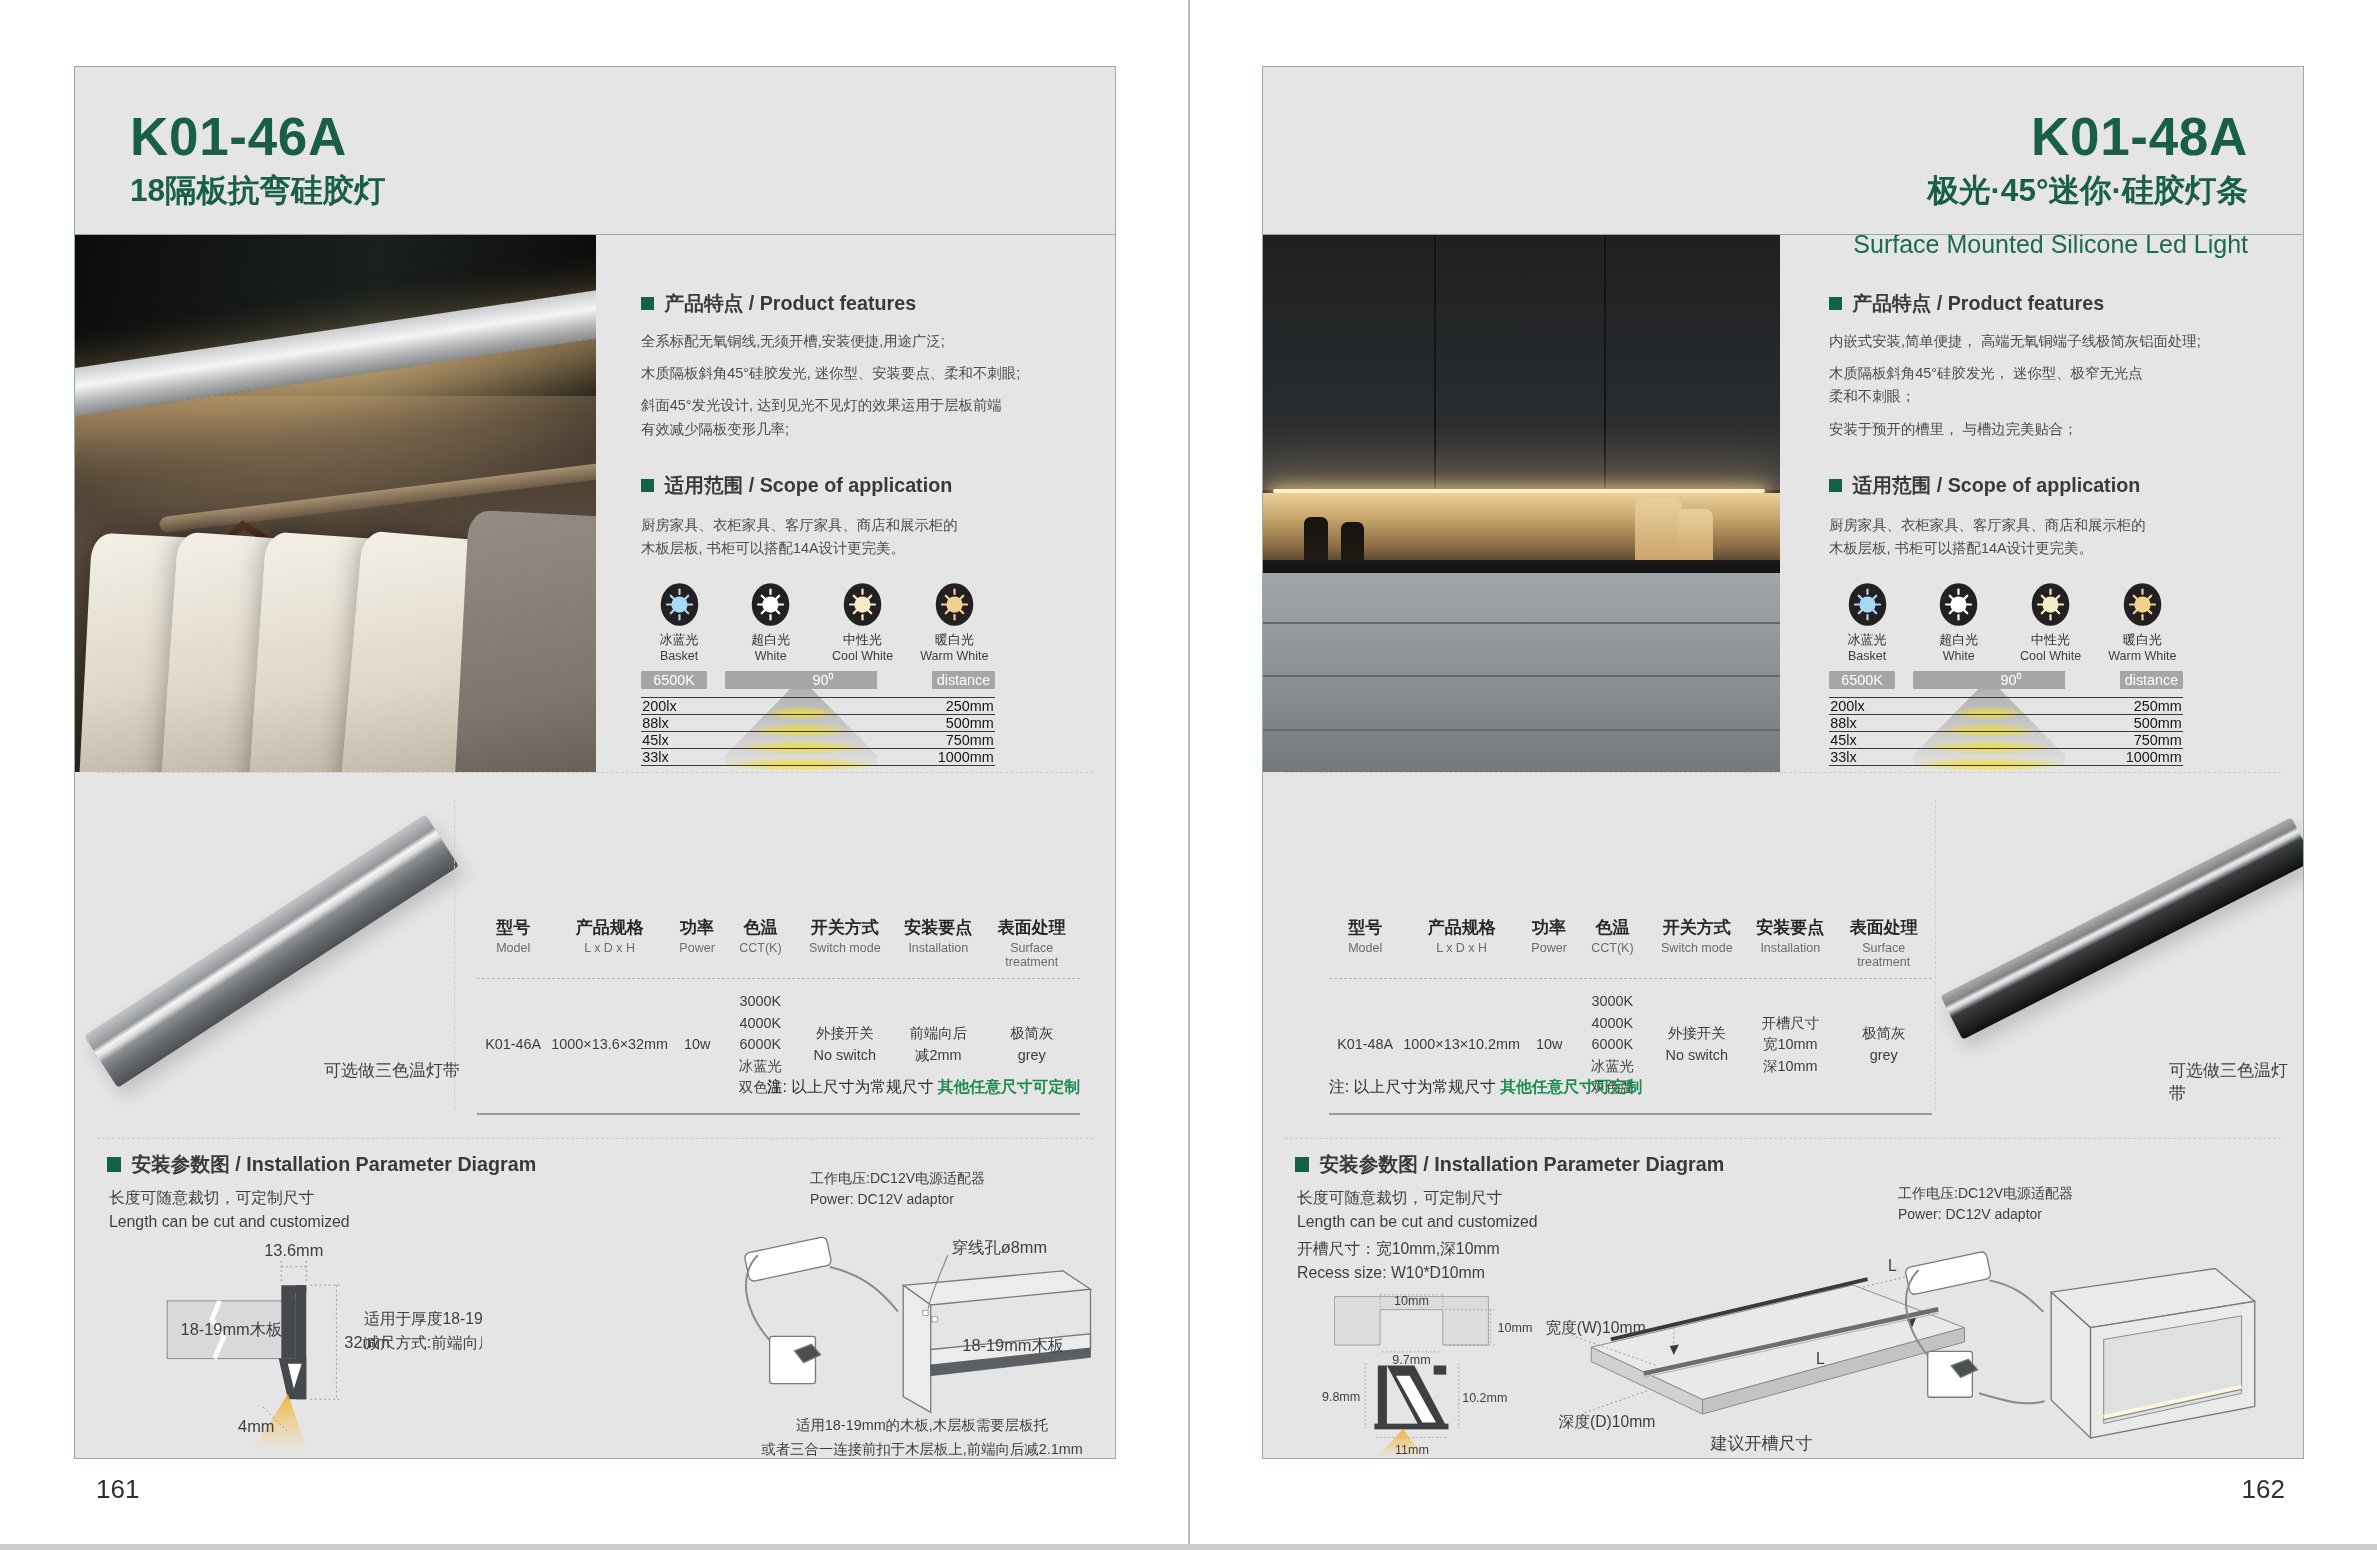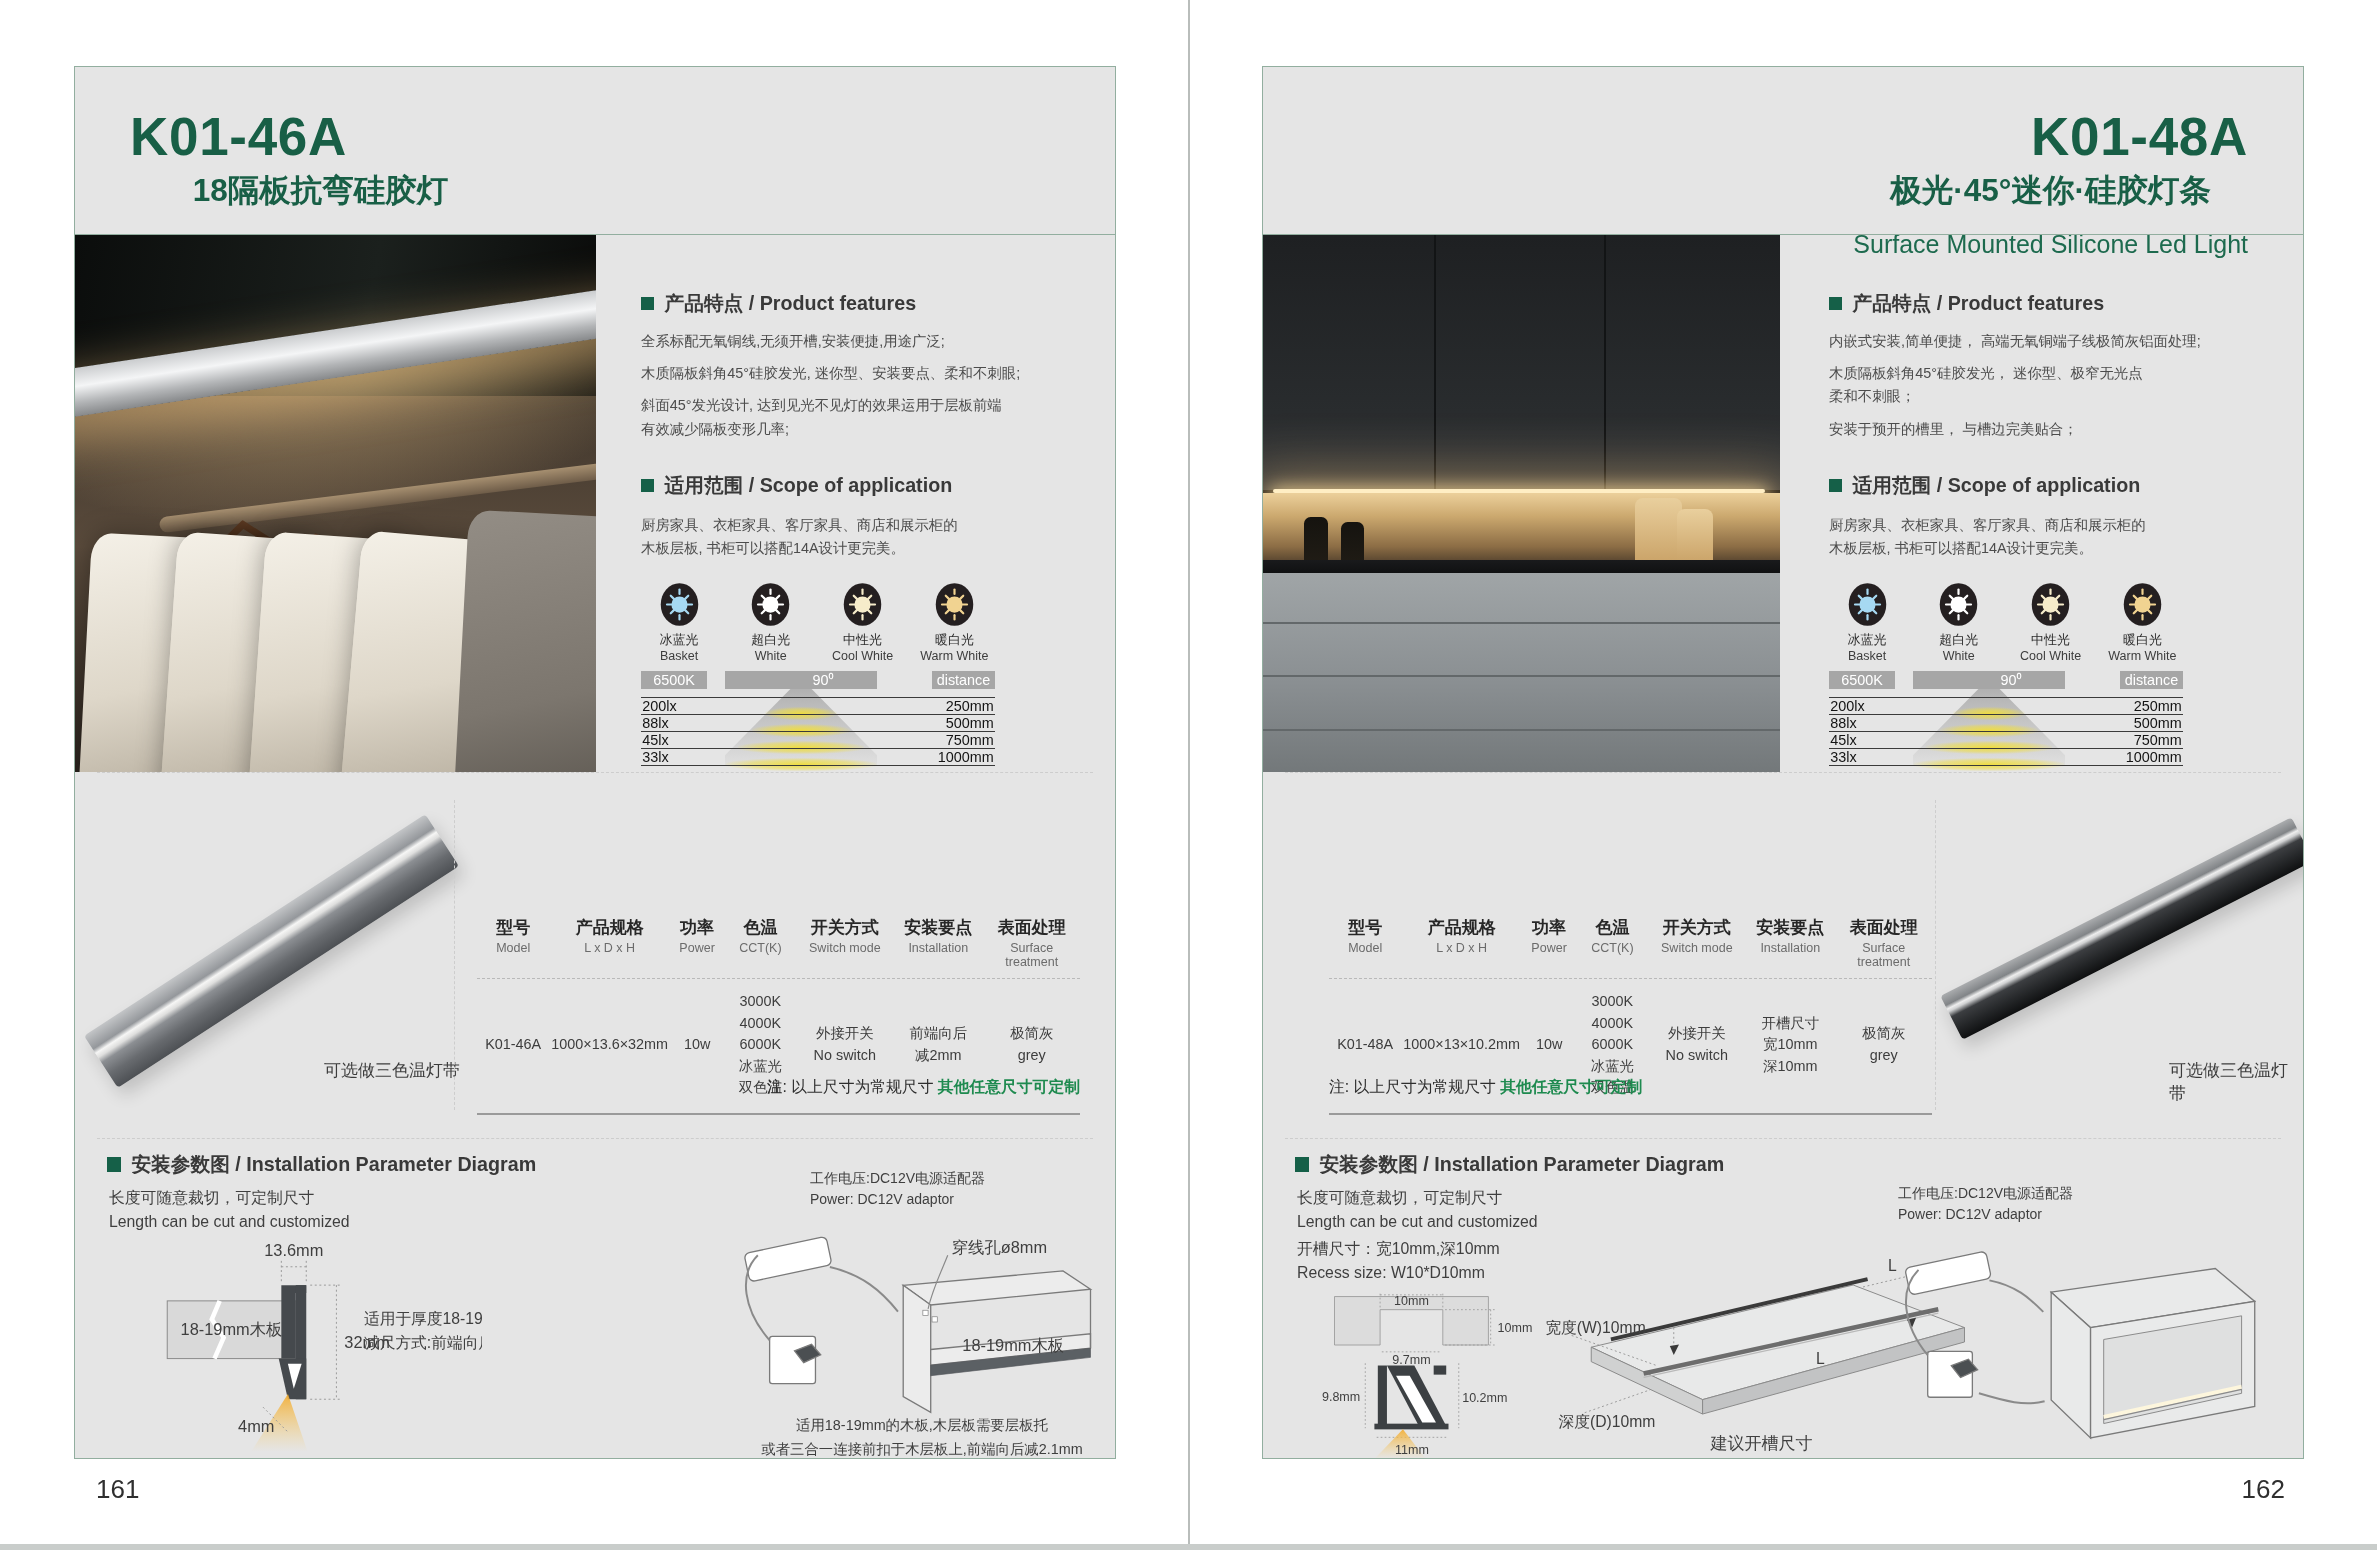--- a/index.html
+++ b/index.html
@@ -12,21 +12,21 @@
 
   .page { position:absolute; top:66px; width:1042px; height:1393px; background:#e5e5e5; border:1.3px solid #92ae9f; overflow:hidden; }
   .page-left { left:74px; }
   .page-right { left:1262px; }
 
   
   .tblock { position:absolute; top:42px; }
   .page-left  .tblock { left:55px; }
   .page-right .tblock { right:55px; text-align:right; }
   .model  { font-size:53px; font-weight:bold; color:#185f46; letter-spacing:0.7px; line-height:1.05; }
-  .t-zh   { font-size:31.5px; font-weight:bold; color:#185f46; margin-top:5.3px;text-align:center; }
+  .t-zh   { font-size:31.5px; font-weight:bold; color:#185f46; margin-top:5.3px; }
   .t-en   { font-size:25px; color:#1d6a4e; margin-top:18px; }
   .trule  { position:absolute; left:-1.3px; right:-1.3px; top:167px; border-top:1.3px solid #92ae9f; }
 
   
   .photo { position:absolute; left:0; top:168px; height:537px; overflow:hidden; background:#141210; }
   .page-left  .photo { width:521px; }
   .page-right .photo { width:517px; }
 
   
   .wl-top  { position:absolute; left:0; top:0; right:0; height:40%; background:linear-gradient(100deg,#0b0d0c,#1b201d 55%,#090a09); }

